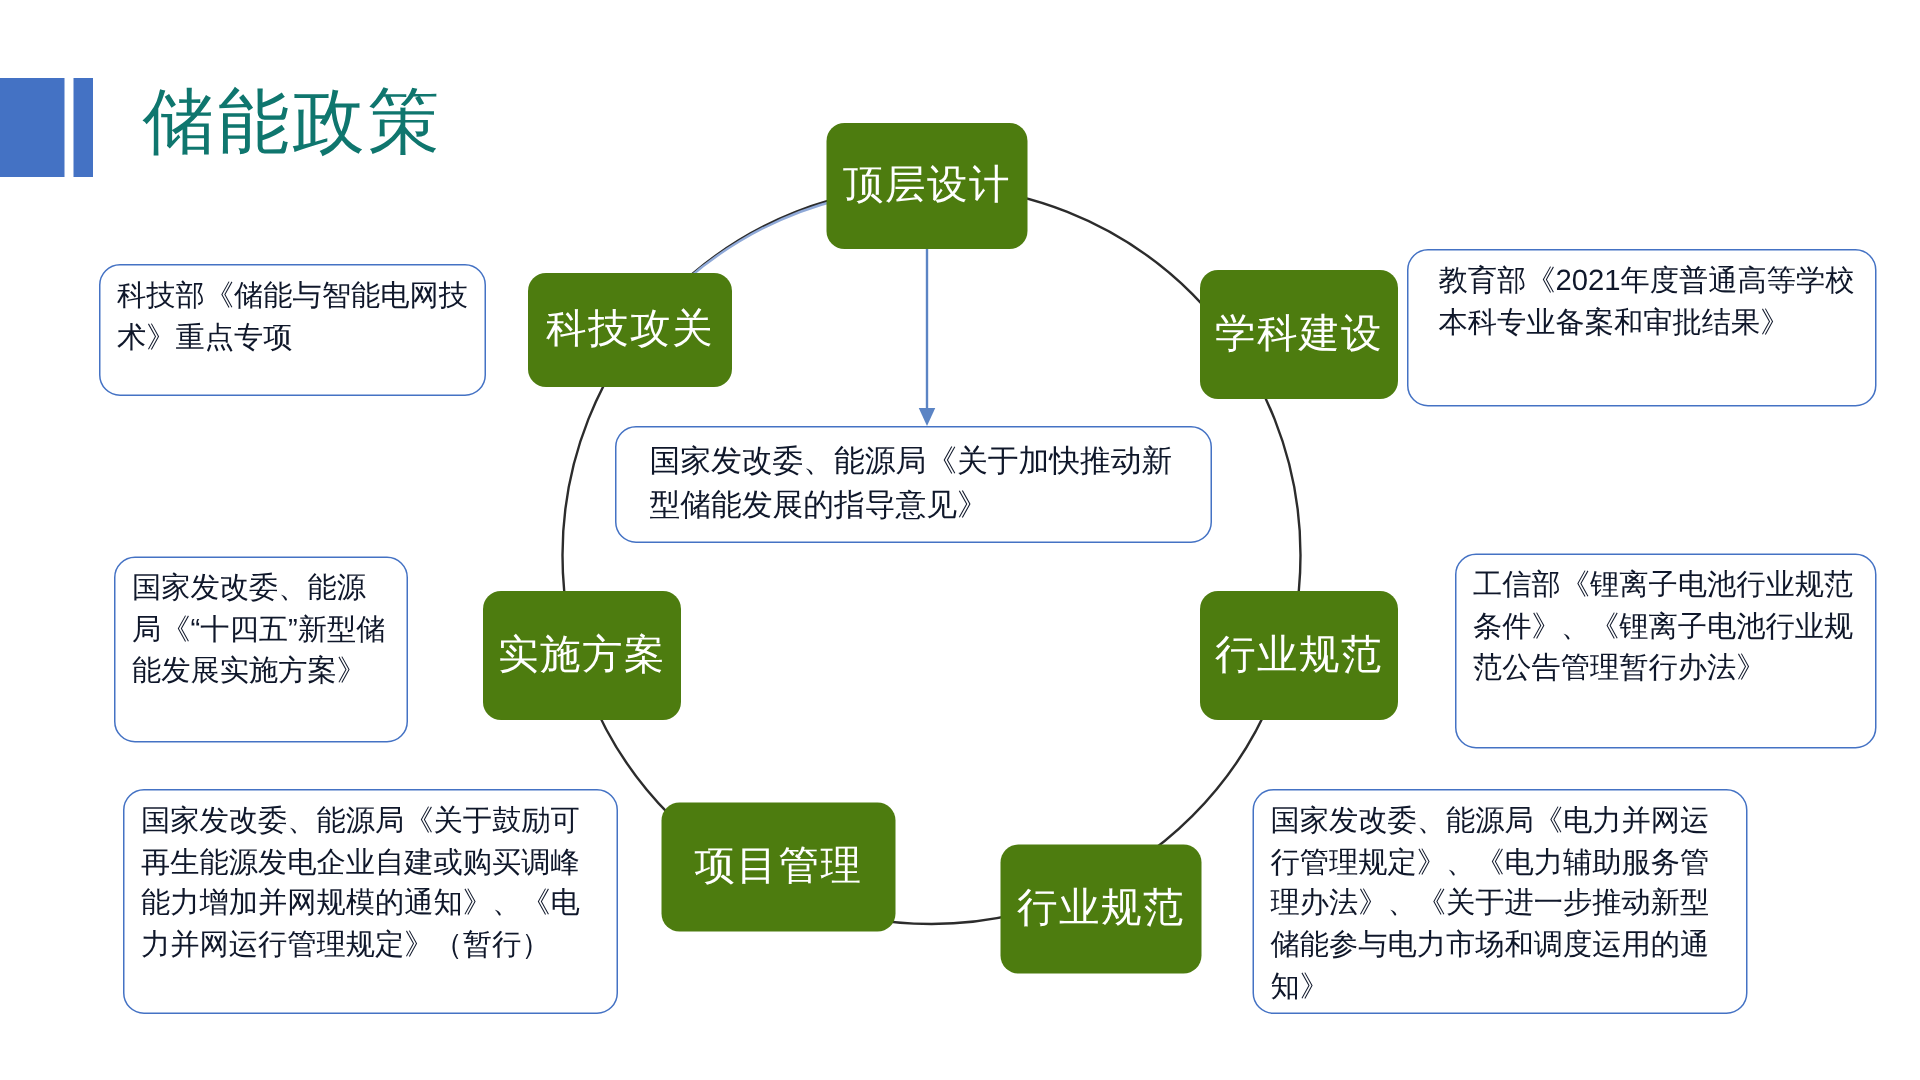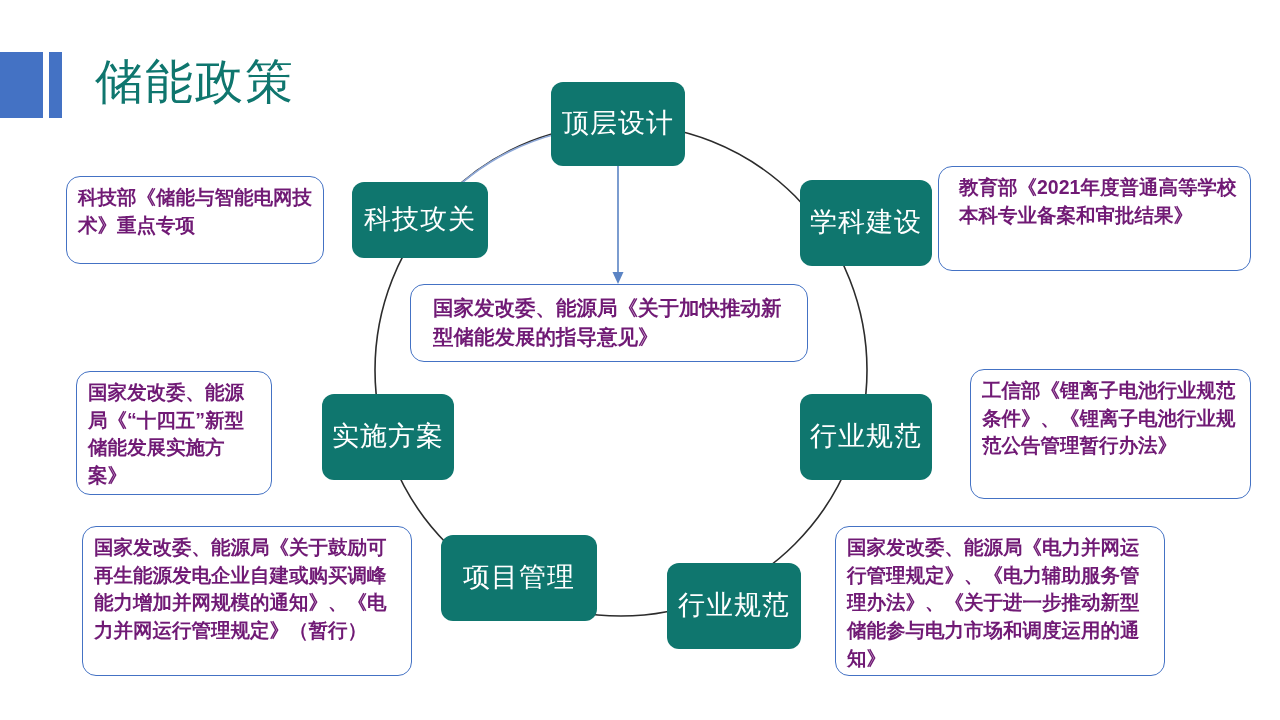--- a/index.html
+++ b/index.html
@@ -56,21 +56,21 @@
   #diagram svg {
     position: absolute;
     left: 0; top: 0;
     width: 1280px;
     height: 720px;
   }
 
   
   .node {
     position: absolute;
-    background: #0f766e;
+    background: #4d7c0f;
     border-radius: 12px;
     color: #ffffff;
     display: flex;
     align-items: center;
     justify-content: center;
     text-align: center;
     font-size: 27px;
     line-height: 1.18;
     font-weight: normal;
     box-sizing: border-box;
@@ -86,26 +86,25 @@
   #node-proj     { left: 441px; top: 535px; width: 156px; height: 86px; }
   #node-grid     { left: 667px; top: 563px; width: 134px; height: 86px; }
 
   
   .callout {
     position: absolute;
     border: 1.4px solid #4472C4;
     border-radius: 14px;
     background: #ffffff;
     box-sizing: border-box;
-    color: #701a75;
+    color: #0f172a;
     font-size: 19.5px;
     line-height: 1.42;
     padding: 7px 11px;
     font-family: "Liberation Sans", "DejaVu Sans", sans-serif;
-    font-weight: bold;
   }
 
   #callout-tech   { left: 66px;  top: 176px; width: 258px; height: 88px; }
   #callout-disc   { left: 938px; top: 166px; width: 313px; height: 105px; padding-left: 20px; }
   #callout-center { left: 410px; top: 284px; width: 398px; height: 78px;
                     font-size: 20.5px; padding: 8px 22px; }
   #callout-impl   { left: 76px;  top: 371px; width: 196px; height: 124px; }
   #callout-std    { left: 970px; top: 369px; width: 281px; height: 130px; }
   #callout-proj   { left: 82px;  top: 526px; width: 330px; height: 150px; }
   #callout-grid   { left: 835px; top: 526px; width: 330px; height: 150px; }

